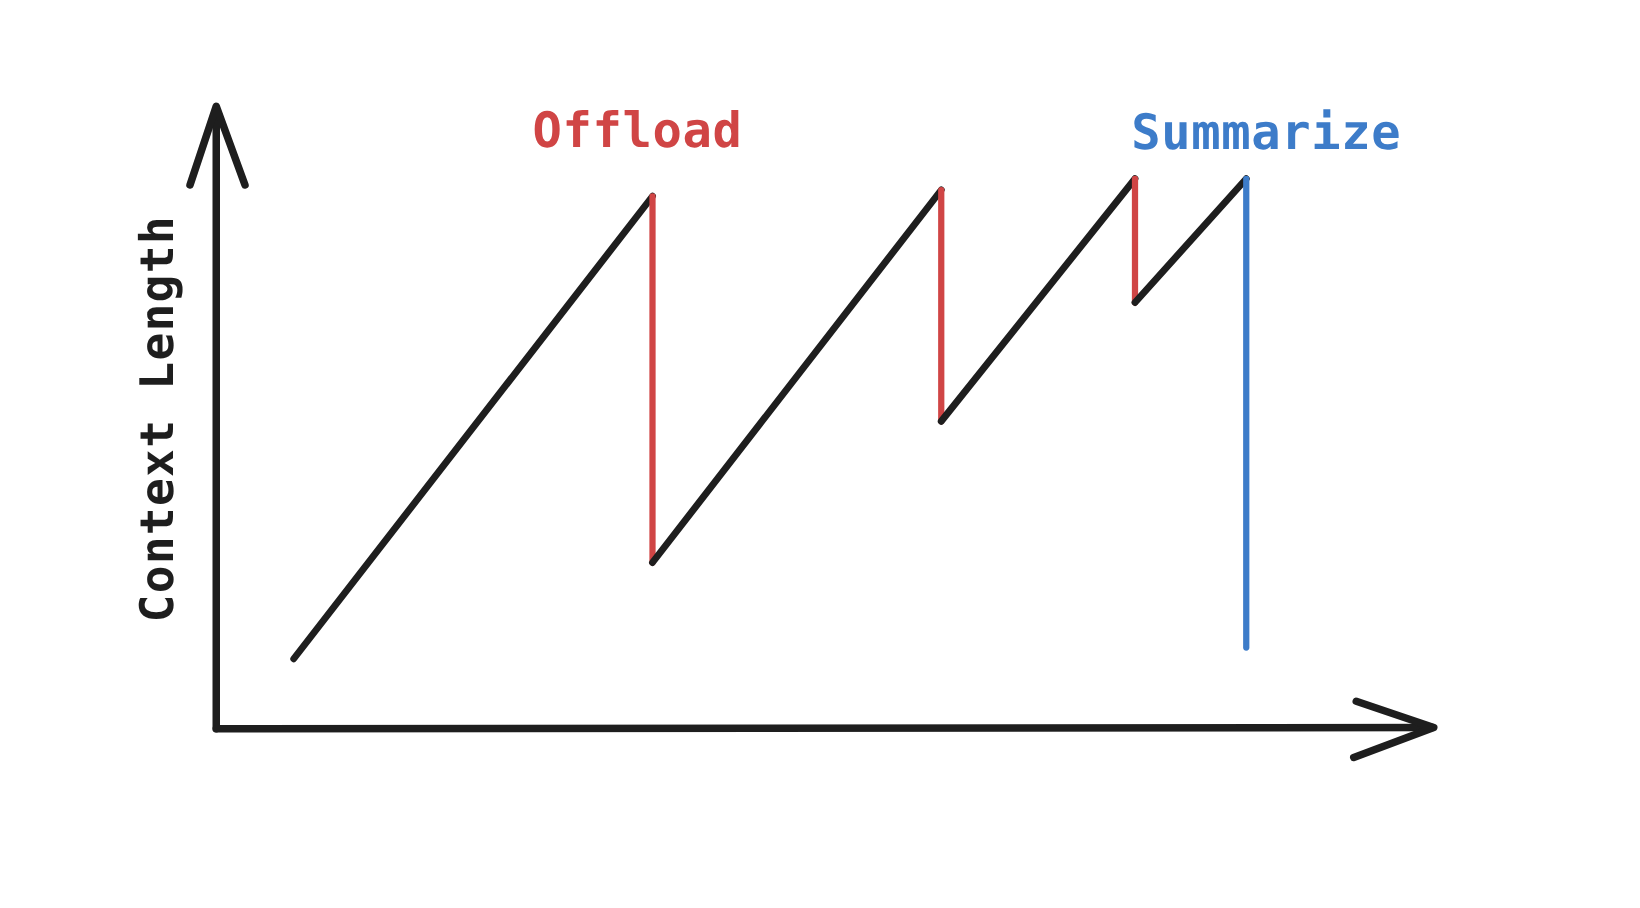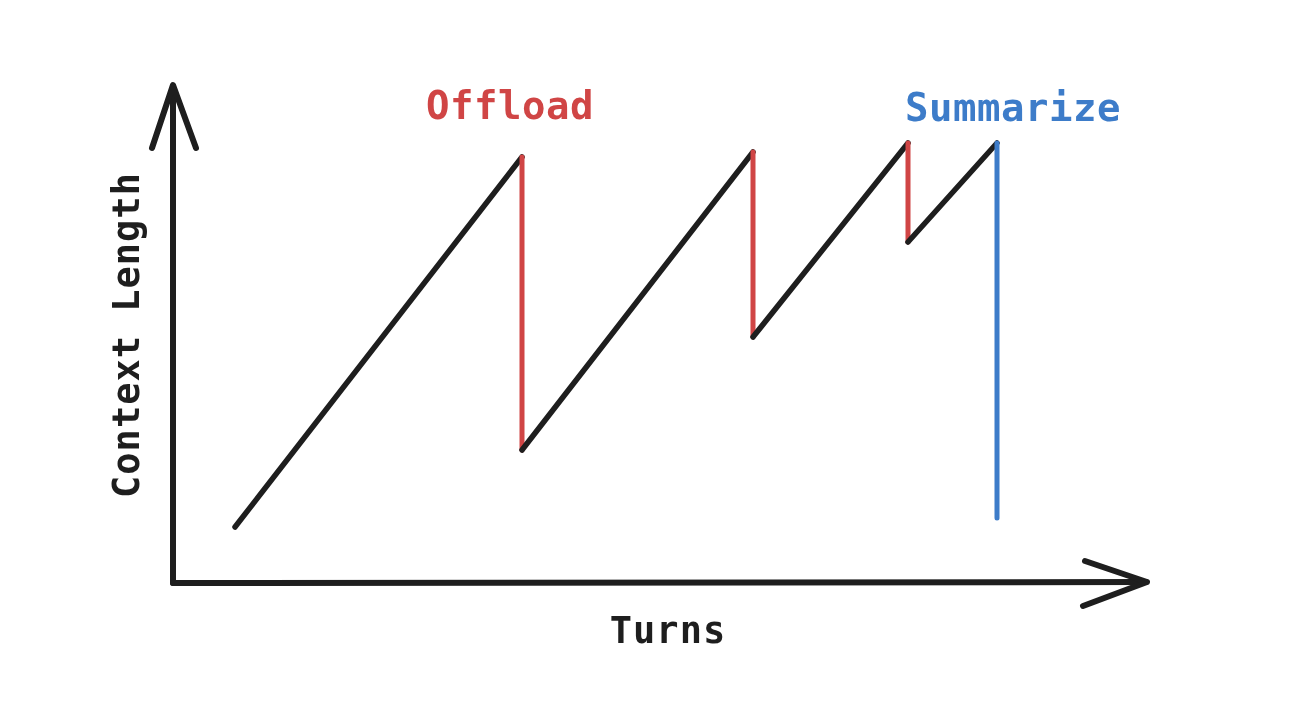--- a/index.html
+++ b/index.html
@@ -80,15 +80,14 @@
         <polyline points="997,143 997,518" fill="none" stroke="#3d7cc9" stroke-width="5" stroke-linecap="round" stroke-linejoin="round"></polyline>
       </g>
   </svg>
 
   <div class="anno" id="anno-summarize" style="left: 1013px; top: 107px; color: rgb(61, 124, 201);">Summarize</div>
 
   <div class="anno" id="anno-offload" style="left: 510px; top: 105px; color: rgb(208, 69, 69);">Offload</div>
 
   <div class="ylab">Context Length</div>
 
-  <div class="xlab">Turns</div>
 
 </div>
 
 </body></html>

